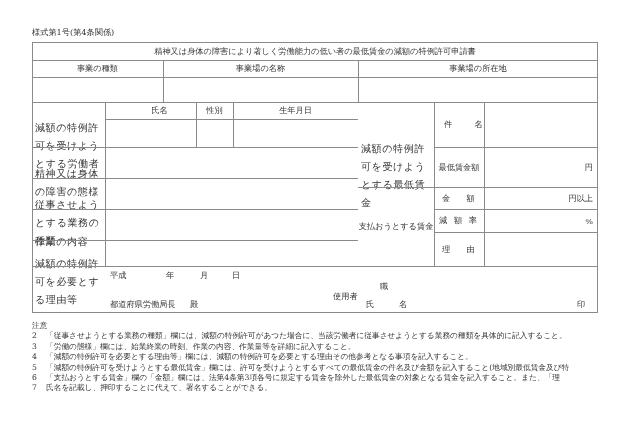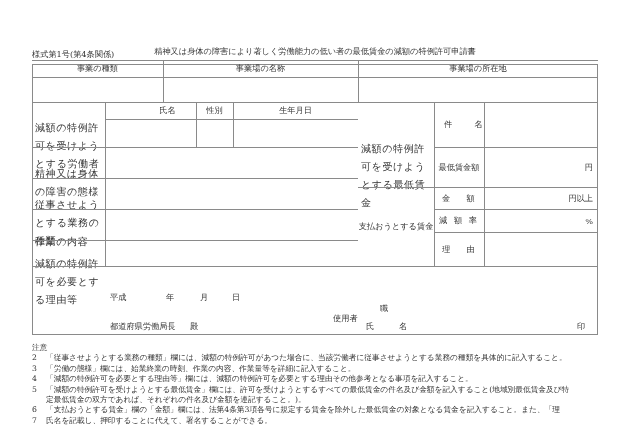--- a/index.html
+++ b/index.html
@@ -1,18 +1,18 @@
 <!DOCTYPE html>
 <html><head>
 <meta charset="utf-8">
 <style>
   html, body { margin:0; padding:0; }
   body { width:630px; height:441px; background:#ffffff; position:relative; overflow:hidden;
          font-family:"DejaVu Serif","Liberation Serif",serif; color:#333; }
-  .abs { position:absolute; box-sizing:border-box;margin-top:22px; }
+  .abs { position:absolute; box-sizing:border-box; }
   .t { font-size:8.2px; line-height:11px; white-space:nowrap; color:#333; }
   .hl { position:absolute; height:0; border-top:1px solid #8a8a8a; }
   .vl { position:absolute; width:0; border-left:1px solid #8a8a8a; }
   .cell { position:absolute; box-sizing:border-box; }
   .center { display:flex; align-items:center; justify-content:center; }
   .label { font-size:10px; line-height:18px; padding:15px 3px; letter-spacing:0.6px; white-space:normal; word-break:break-all; color:#333; }
   .spread { display:flex; justify-content:space-between; align-items:center; padding:0 6px 0 8px; font-size:8.2px; }
   .unit { display:flex; justify-content:flex-end; align-items:center; padding-right:5px; font-size:8.2px; }
   .note { font-size:7.7px; line-height:10.4px; white-space:nowrap; color:#333; }
   input.field { position:absolute; border:none; background:transparent; outline:none; font-size:8px; padding:0 3px; box-sizing:border-box; font-family:"DejaVu Serif",serif; }
@@ -35,21 +35,21 @@
 <div class="vl" style="left:358px;top:60px;height:42px;"></div>
 
 <input class="field" style="left: 33px; top: 78px; width: 129px; height: 23px;">
 <input class="field" style="left: 164px; top: 78px; width: 193px; height: 23px;">
 <input class="field" style="left: 359px; top: 78px; width: 238px; height: 23px;">
 <div class="hl" style="left:32px;top:102px;width:566px;"></div>
 
 <div class="vl" style="left:105px;top:102px;height:164px;"></div>
 
 <div class="cell label" style="left:32px;top:104px;width:73px;">減額の特例許可を受けようとする労働者</div>
-<div class="cell center t" style="left:122px;top:102px;width:91px;height:17px;">氏名</div>
+<div class="cell center t" style="left:114px;top:102px;width:91px;height:17px;">氏名</div>
 <div class="cell center t" style="left:196px;top:102px;width:37px;height:17px;">性別</div>
 <div class="cell center t" style="left:233px;top:102px;width:125px;height:17px;">生年月日</div>
 <div class="hl" style="left:105px;top:119px;width:253px;"></div>
 <div class="vl" style="left:196px;top:102px;height:45px;"></div>
 <div class="vl" style="left:233px;top:102px;height:45px;"></div>
 <input class="field" style="left: 106px; top: 120px; width: 89px; height: 26px;">
 <input class="field" style="left: 197px; top: 120px; width: 35px; height: 26px;">
 <input class="field" style="left: 234px; top: 120px; width: 123px; height: 26px;">
 <div class="hl" style="left:32px;top:147px;width:326px;"></div>
 
@@ -116,16 +116,15 @@
 <div class="abs t" style="left:190px;top:299px;">殿</div>
 <input class="field" style="left: 390px; top: 279px; width: 180px; height: 12px;">
 <input class="field" style="left: 410px; top: 298px; width: 160px; height: 12px;">
 
 <div class="abs" style="left:32px;top:321px;">
   <div class="note">注意</div>
   <div class="note"><span style="display:inline-block;width:14px;">2</span><span>「従事させようとする業務の種類」欄には、減額の特例許可があつた場合に、当該労働者に従事させようとする業務の種類を具体的に記入すること。</span></div>
   <div class="note"><span style="display:inline-block;width:14px;">3</span><span>「労働の態様」欄には、始業終業の時刻、作業の内容、作業量等を詳細に記入すること。</span></div>
   <div class="note"><span style="display:inline-block;width:14px;">4</span><span>「減額の特例許可を必要とする理由等」欄には、減額の特例許可を必要とする理由その他参考となる事項を記入すること。</span></div>
   <div class="note"><span style="display:inline-block;width:14px;">5</span><span>「減額の特例許可を受けようとする最低賃金」欄には、許可を受けようとするすべての最低賃金の件名及び金額を記入すること(地域別最低賃金及び特</span></div>
-  <div class="note"><span style="display:inline-block;width:14px;"></span><span>定最低賃金の双方であれば、それぞれの件名及び金額を連記すること。)。</span></div>
   <div class="note"><span style="display:inline-block;width:14px;">6</span><span>「支払おうとする賃金」欄の「金額」欄には、法第4条第3項各号に規定する賃金を除外した最低賃金の対象となる賃金を記入すること。また、「理</span></div>
   <div class="note"><span style="display:inline-block;width:14px;">7</span><span>氏名を記載し、押印することに代えて、署名することができる。</span></div>
 </div>
 
 </body></html>

